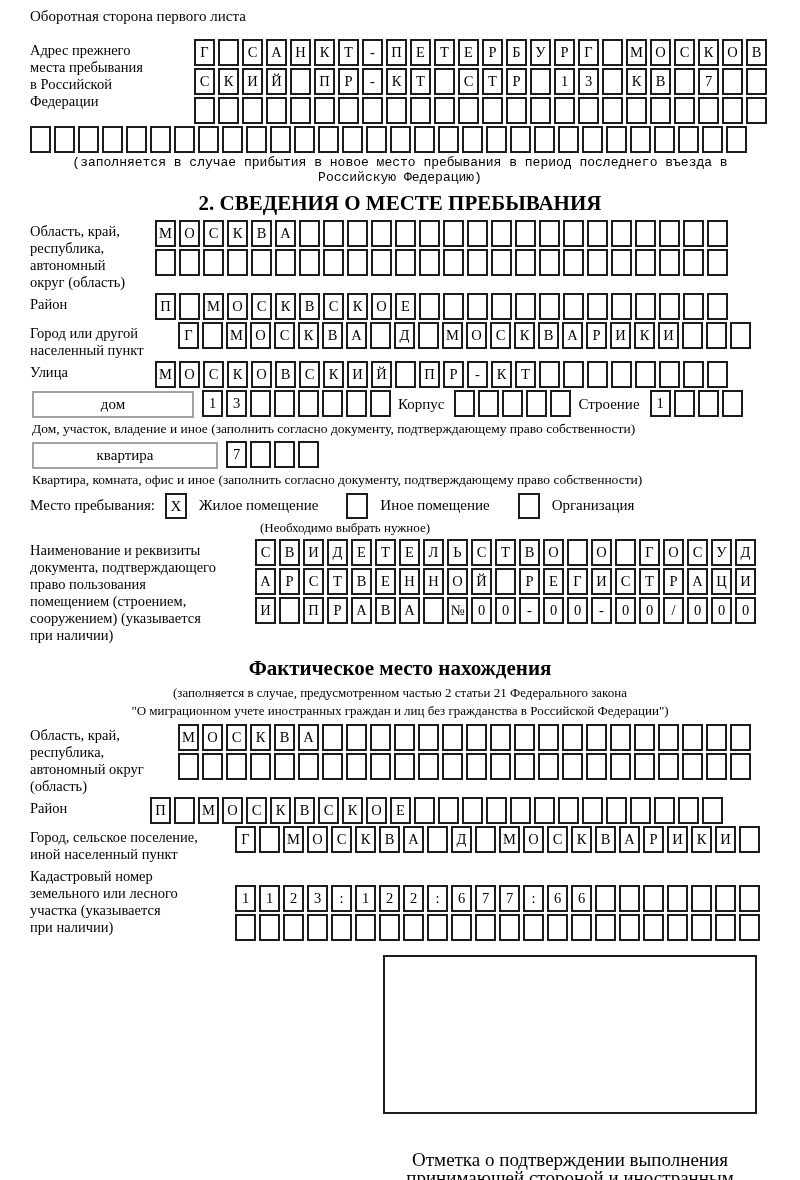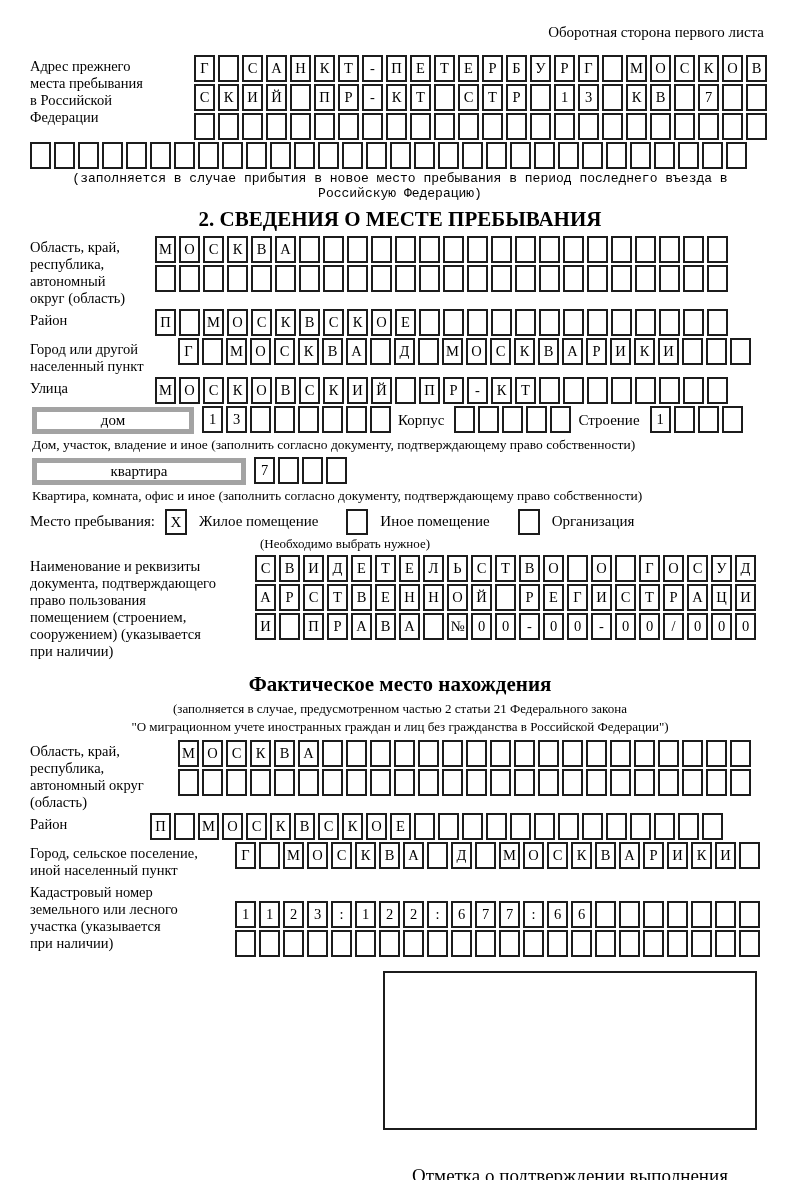--- a/index.html
+++ b/index.html
@@ -1,18 +1,18 @@
 <!DOCTYPE html>
 <html><head>
 <meta charset="utf-8">
 <style>
   html,body{margin:0;padding:0;background:#fff;color:#000;}
   body{width:800px;height:1180px;overflow:hidden;font-family:"Liberation Serif",serif;}
   .page{padding:8px 30px 0 30px;box-sizing:border-box;}
-  [data-name="page-header"]{text-align:right;font-size:15px;padding-right:6px;height:19px;margin-top:16px;}
+  [data-name="page-header"]{font-size:15px;padding-right:6px;height:19px;}
 
   
   .cellrow{display:flex;margin-bottom:2px;}
   .cell{box-sizing:border-box;flex:0 0 21px;width:21px;height:27px;border:2px solid #1c1c1c;
         margin-right:3px;text-align:center;font-size:14.5px;line-height:22px;background:#fff;}
   .rows>.cellrow:last-child{margin-bottom:0;}
 
   .field{display:flex;align-items:flex-start;margin-bottom:2px;}
   .field-label{font-size:14.5px;line-height:17px;white-space:pre-line;flex:0 0 auto;padding-top:3px;}
 
@@ -33,24 +33,24 @@
   .fullrow{margin:0 0 2px 0;}
 
   .caption{font-size:13px;line-height:15px;}
   [data-name="prev-address-note"]{text-align:center;margin:1px 0 2px 0;font-family:Liberation Mono, monospace;}
   .boldhead{font-weight:bold;font-size:21px;text-align:center;margin:6px 0 4px 0;}
   [data-name="actual-location-header"]{margin-top:12px;}
   [data-name="actual-location-note1"],[data-name="actual-location-note2"]{text-align:center;margin-bottom:3px;}
   [data-name="actual-location-note2"]{margin-bottom:6px;}
 
   .segrow{display:flex;align-items:center;margin:1px 0 1px 2px;}
-  .labelbox{box-sizing:border-box;height:27px;border:5px solid #a3a3a3;display:flex;align-items:center;
+  .labelbox{box-sizing:border-box;height:27px;border:2px solid #a3a3a3;display:flex;align-items:center;
             justify-content:center;font-size:15px;margin-right:8px;}
   [data-name="house-labelbox"]{width:162px;}
-  [data-name="apartment-labelbox"]{width:214px;}
+  [data-name="apartment-labelbox"]{width:186px;}
   .segtext{font-size:15px;padding:0 10px 0 4px;}
   [data-name="house-note"],[data-name="apartment-note"]{margin:2px 0 5px 2px;font-size:13.5px;}
 
   .checkrow{display:flex;align-items:center;margin-top:4px;font-size:15px;height:27px;}
   .checklabel{margin-right:10px;}
   .checkbox{box-sizing:border-box;width:22px;height:26px;border:2px solid #1c1c1c;text-align:center;
             line-height:22px;font-size:15px;margin-right:12px;flex:0 0 22px;}
   .optlabel{margin-right:28px;}
   [data-name="stay-type-note"]{width:330px;margin-left:150px;text-align:center;margin-top:1px;margin-bottom:2px;}
   [data-name="document-field"]{margin-top:4px;}

